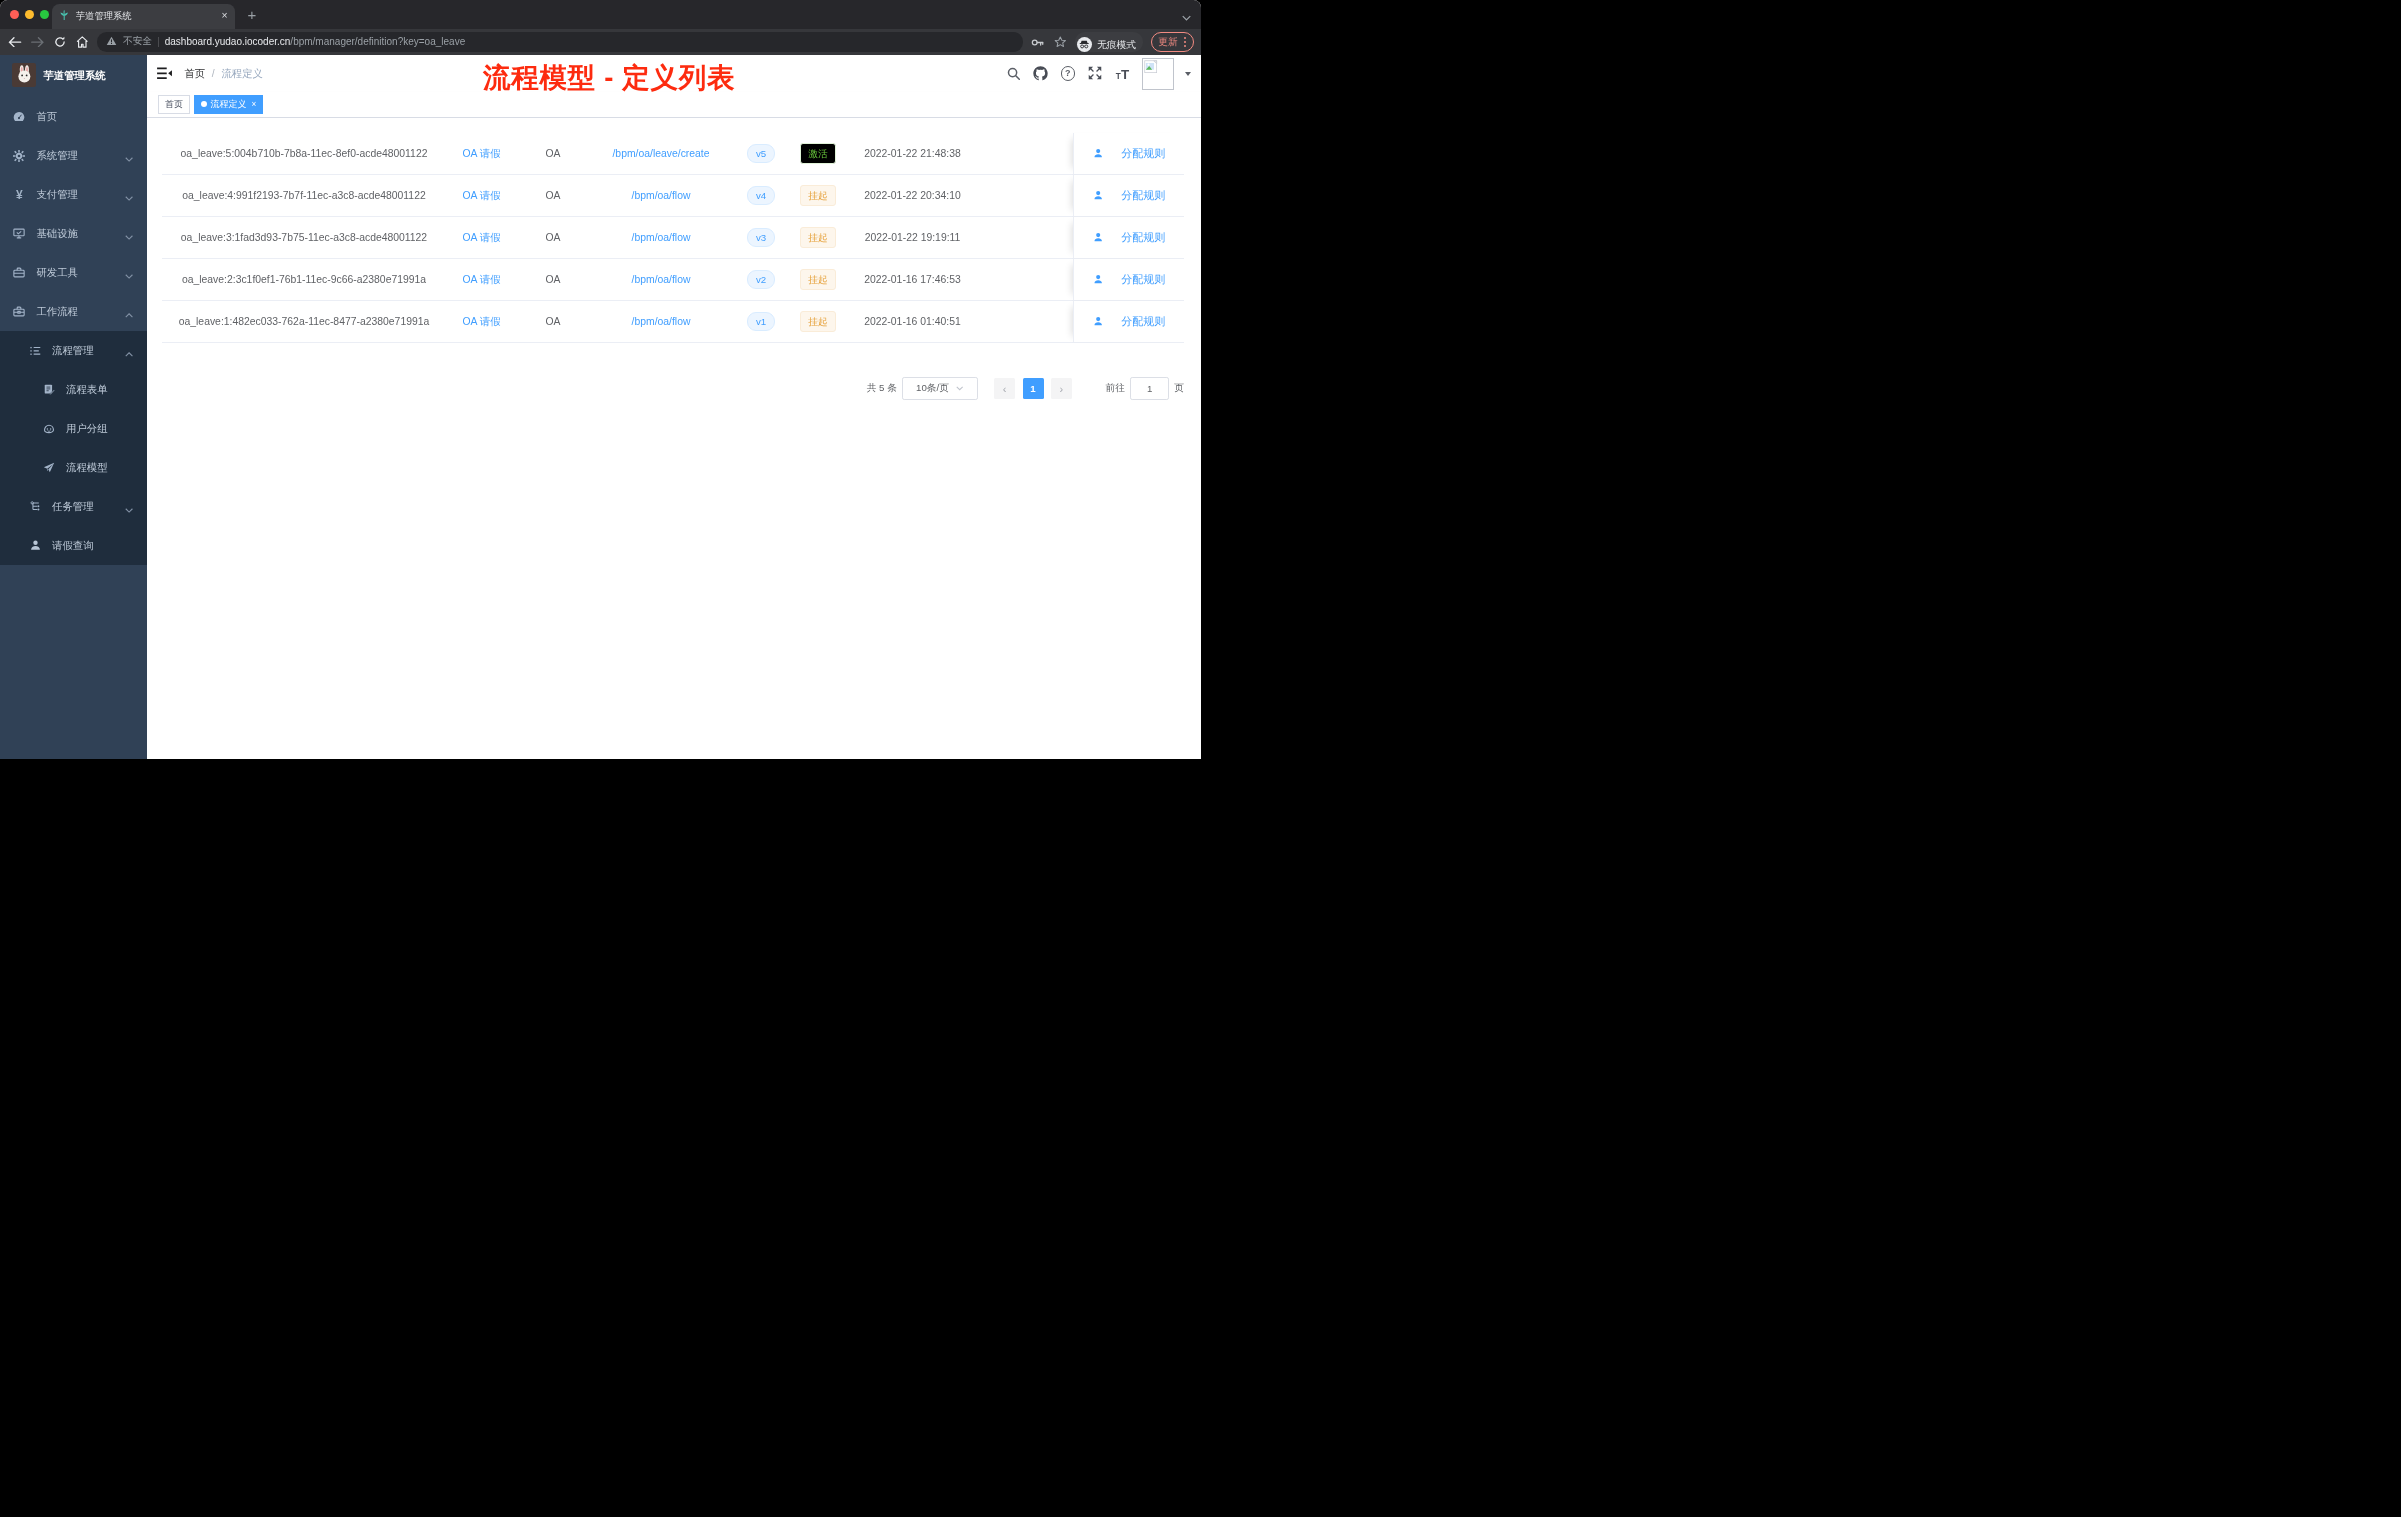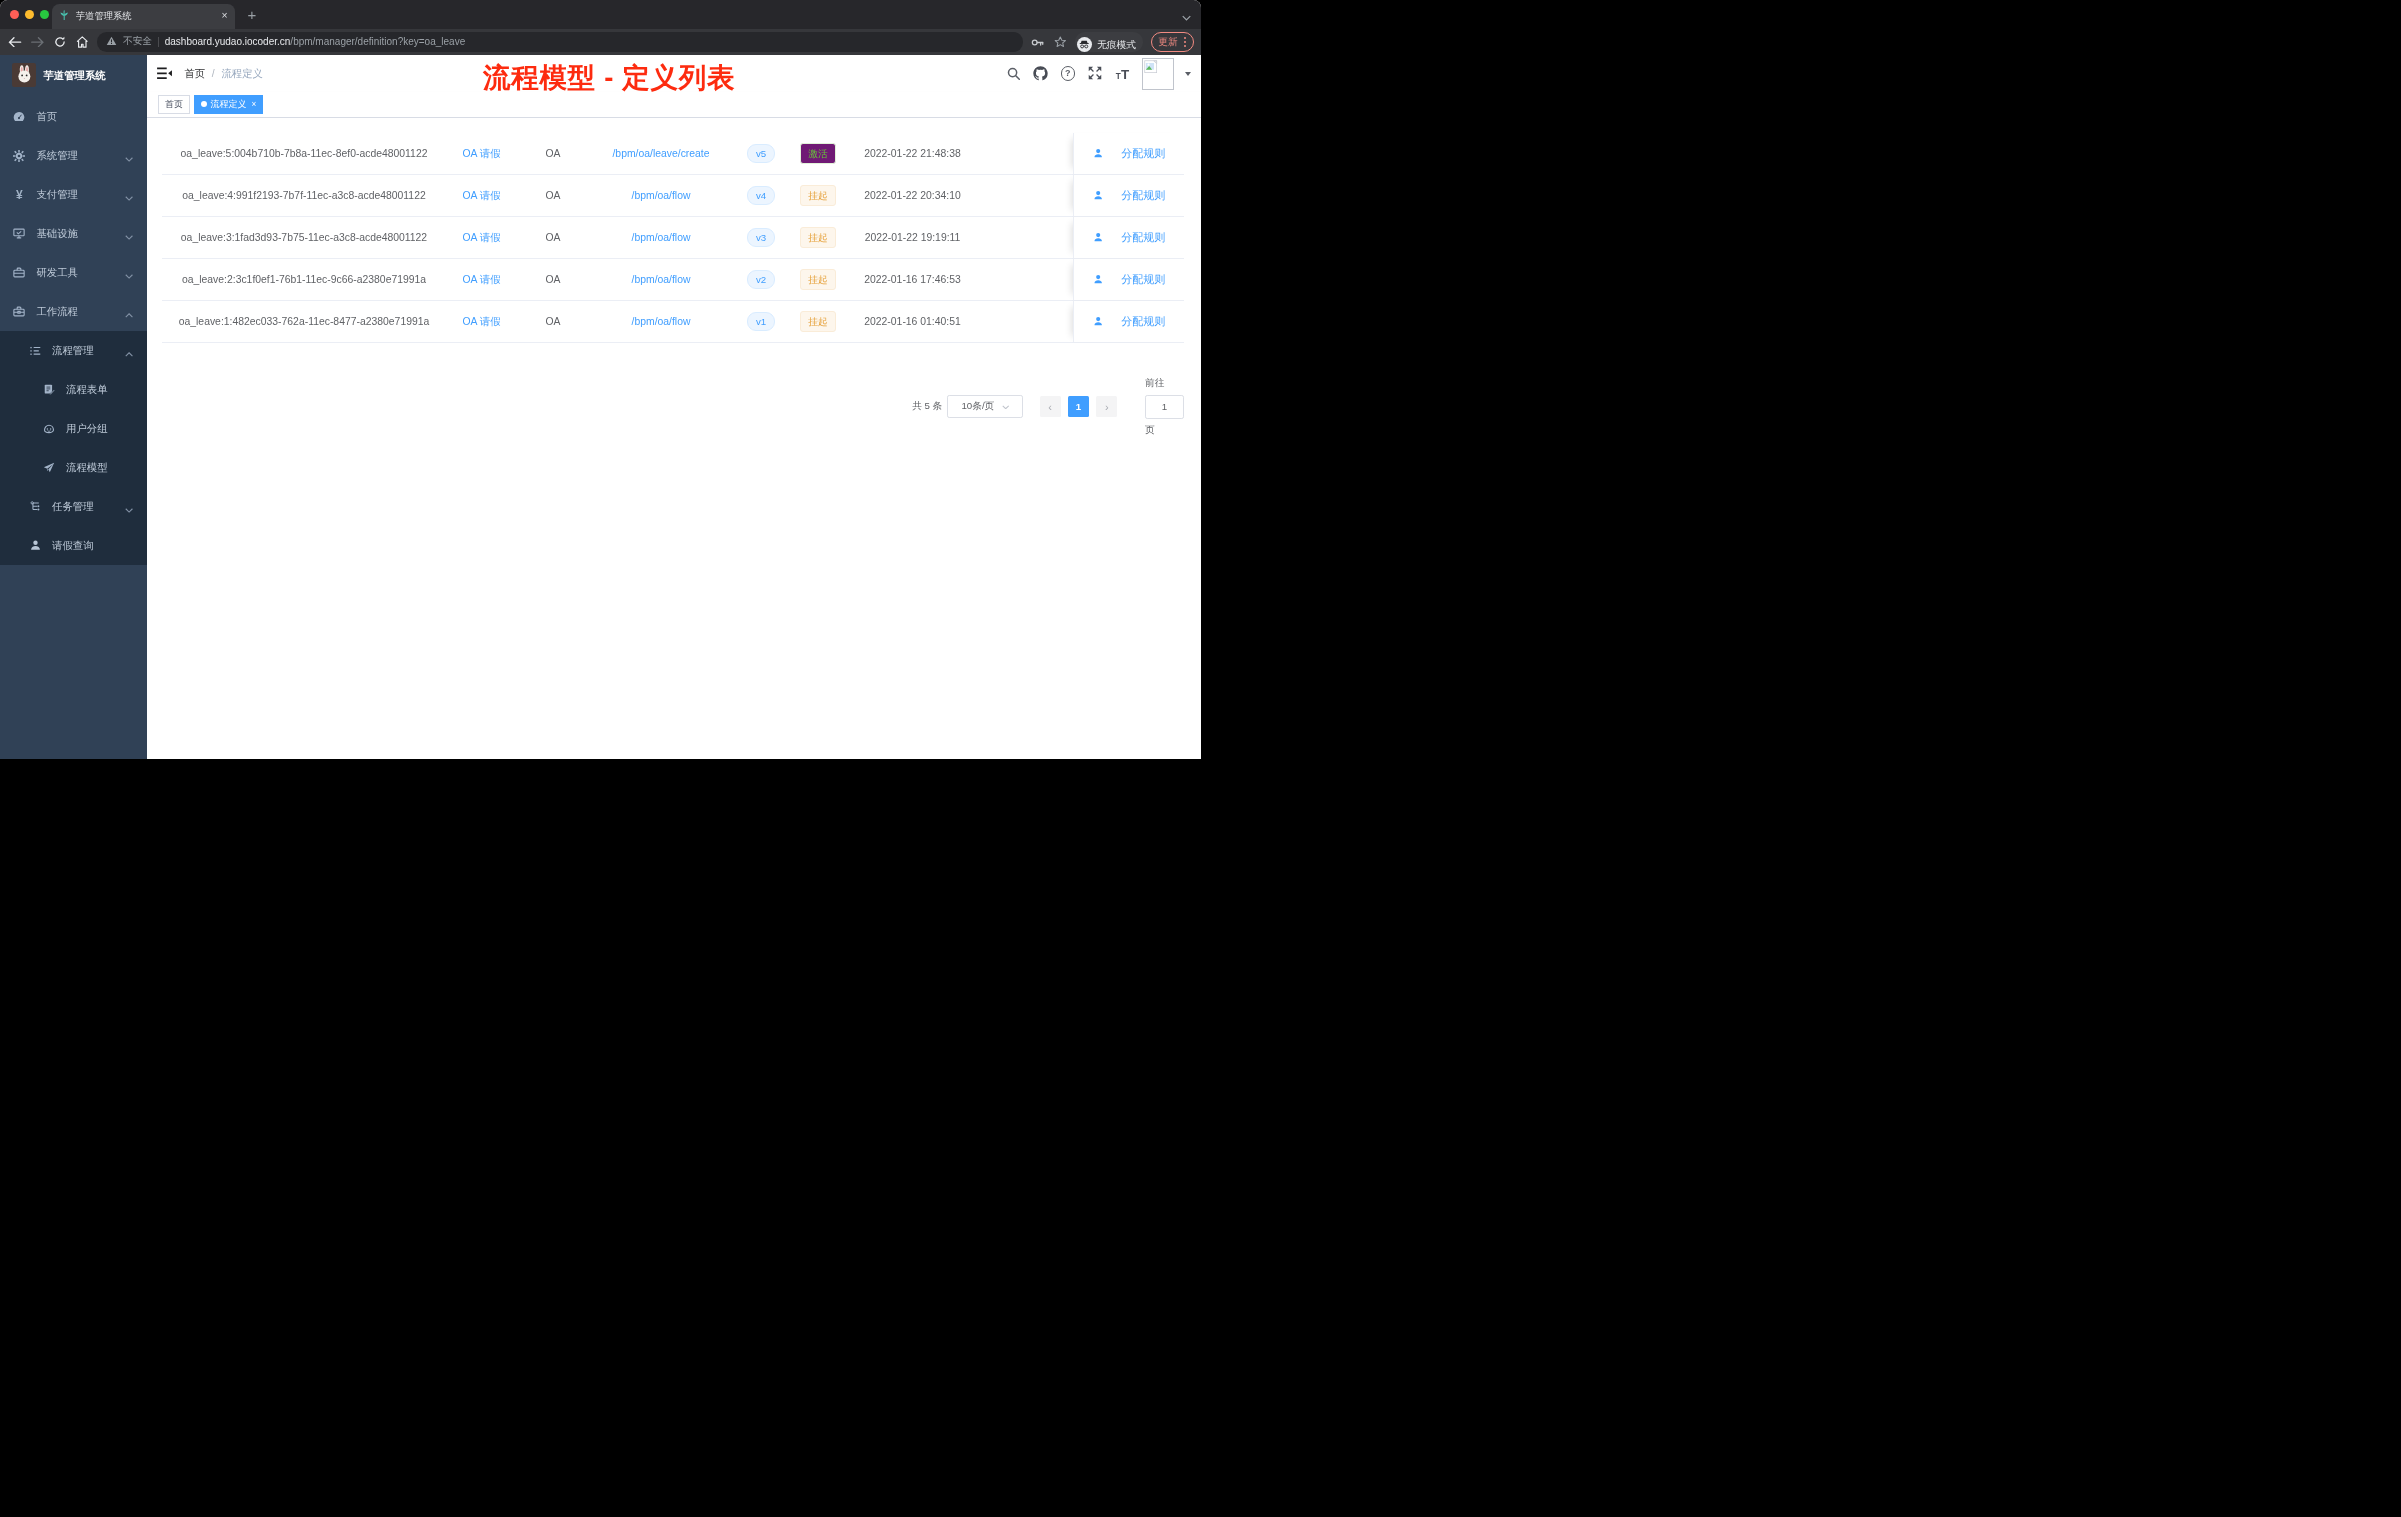--- a/index.html
+++ b/index.html
@@ -81,31 +81,31 @@
   .tr{height:41px;border-bottom:0.7px solid #ebeef5;font-size:10.4px;color:#606266;}
   .td,.th{text-align:center;display:flex;align-items:center;justify-content:center;box-sizing:border-box;height:100%;}
   .c-id{width:284px}.c-name{width:71px}.c-cat{width:72px}.c-form{width:144px}
   .c-ver{width:56px}.c-status{width:58px}.c-time{width:131px}.c-fill{flex:1}
   .c-op{width:111px;position:relative;box-shadow:-7.4px 0 7.4px -6px rgba(0,0,0,.15);border-left:0.7px solid #ebeef5;background:inherit;}
   .thr .c-op{background:#f7f8fa;}
   .tr .c-op{background:#fff;}
   a.lnk{color:#409eff;text-decoration:none;cursor:pointer;}
   .badge{background:#ecf5ff;border:0.7px solid #d9ecff;color:#409eff;border-radius:9px;font-size:9.7px;padding:3.7px 7.4px;line-height:1;}
   .stag{border-radius:3px;font-size:9.7px;padding:4.5px 7.4px;line-height:1;}
-  .tag-success{background:#701a75;border:0.7px solid #e1f3d8;color:#67c23a;}
+  .tag-success{background:#000000;border:0.7px solid #e1f3d8;color:#67c23a;}
   .tag-warning{background:#fdf6ec;border:0.7px solid #faecd8;color:#e6a23c;}
   .op-link{display:flex;align-items:center;gap:18px;color:#409eff;font-size:11px;cursor:pointer;}
 
   
   .pager{width:1022px;margin-top:34px;display:flex;align-items:center;justify-content:flex-end;font-size:9.7px;color:#606266;}
   .pg-total{margin-right:5px;}
   .pg-select{width:74px;height:21px;border:0.7px solid #dcdfe6;border-radius:2.2px;display:flex;align-items:center;justify-content:center;gap:7.4px;color:#606266;background:#fff;margin-right:12.6px;}
   .pg-btn{min-width:21px;height:21px;border-radius:1.5px;background:#f4f4f5;color:#a8abb2;display:flex;align-items:center;justify-content:center;font-size:11px;margin:0 3.7px;}
   .pg-num{min-width:21px;height:21px;border-radius:1.5px;background:#409eff;color:#fff;font-weight:600;display:flex;align-items:center;justify-content:center;margin:0 3.7px;}
-  .pg-goto{margin-left:24px;display:flex;align-items:flex-start;gap:5.2px;flex-direction:column;}
+  .pg-goto{margin-left:30px;display:flex;align-items:center;gap:5.2px;}
   .pg-input{width:33px;height:19.3px;border:0.7px solid #dcdfe6;border-radius:2.2px;text-align:center;font-size:9.7px;color:#606266;font-family:inherit;}
 </style>
 </head>
 <body>
 
 <div class="window">
 
   <div class="tabstrip">
     <div class="traffic">
       <i class="t-red"></i>

